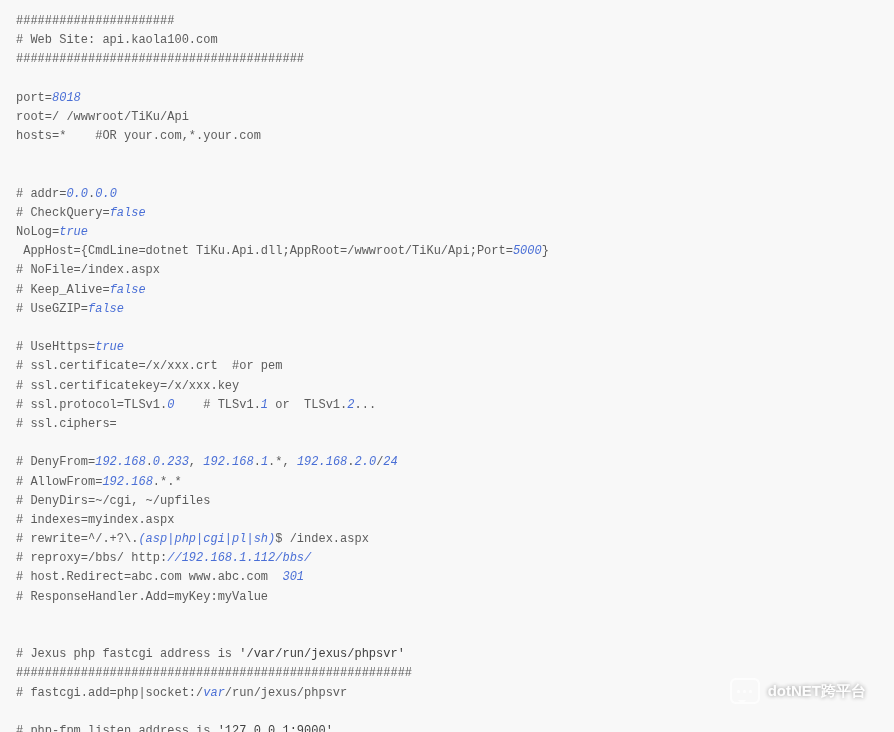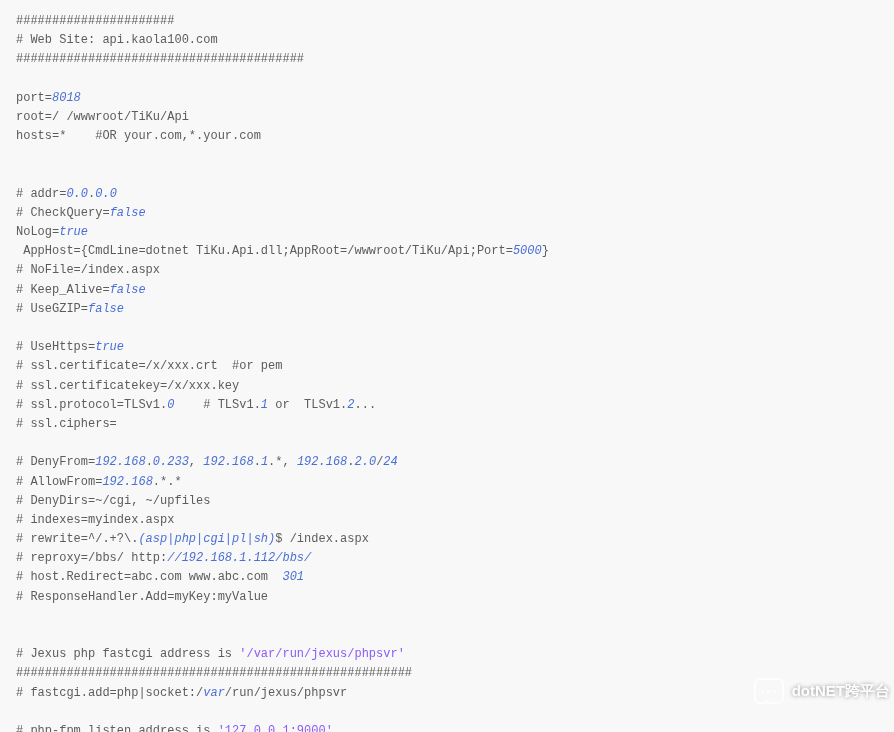--- a/index.html
+++ b/index.html
@@ -12,24 +12,24 @@
     font-size: 12px;
     color: #5c5c5c;
     overflow: hidden;
   }
   .code-area {
     padding: 12px 16px;
     line-height: 1.6;
     white-space: pre;
   }
   .blue { color: #4a6fd6; font-style: italic; }
-  .darkred { color: #8b5cf6; }
+  .darkred { color: #404040; }
   .watermark {
     position: absolute;
-    right: 4px;
+    right: 28px;
     bottom: 28px;
     display: flex;
     align-items: center;
     gap: 8px;
     color: #ffffff;
     font-family: Arial, "Microsoft YaHei", sans-serif;
     font-size: 15px;
     font-weight: 600;
     text-shadow: 0 0 4px rgba(0,0,0,0.5);
     opacity: 0.85;

